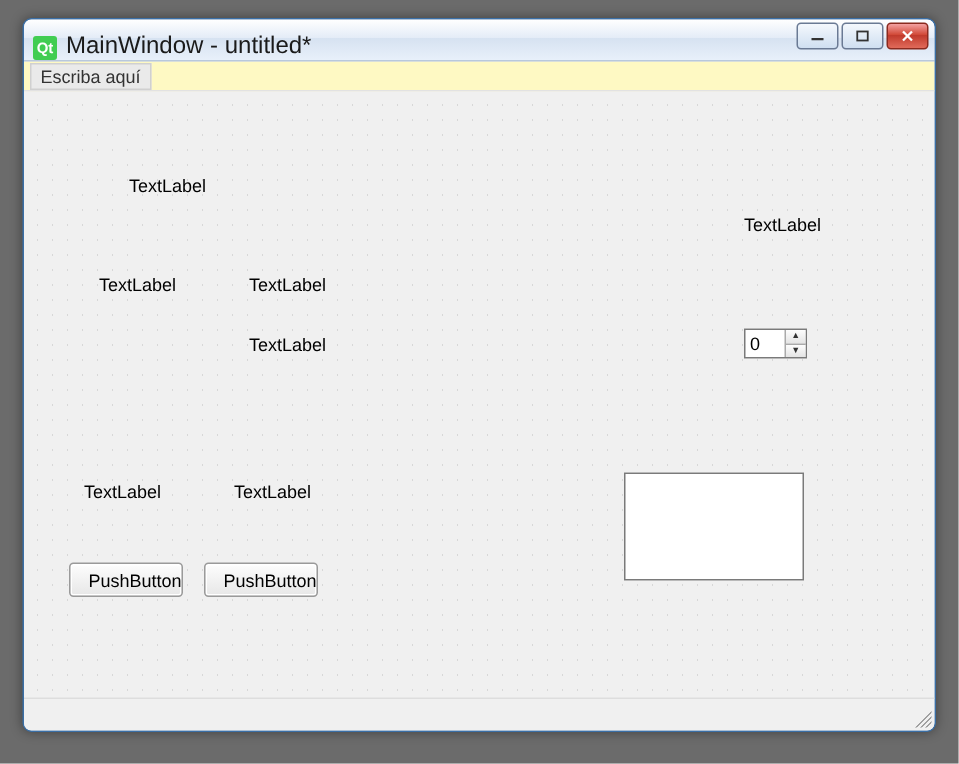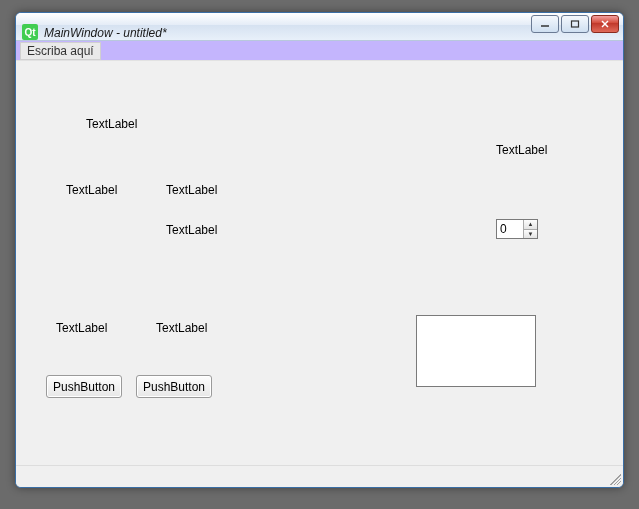--- a/index.html
+++ b/index.html
@@ -36,21 +36,21 @@
     position: relative;
   }
   .qt-icon {
     width: 16px; height: 16px;
     background: #41cd52;
     border-radius: 2px;
     display: flex; align-items: center; justify-content: center;
     color: #fff; font-weight: bold; font-size: 10px;
     margin-right: 6px;
   }
-  .title-text { color: #1a1a1a; font-size: 12px; font-style: italic; }
+  .title-text { color: #1a1a1a; font-size: 16px; }
   .win-buttons {
     position: absolute;
     right: 4px; top: 2px;
     display: flex;
     gap: 2px;
   }
   .wbtn {
     width: 28px; height: 18px;
     border: 1px solid #6a7a94;
     border-radius: 3px;
@@ -59,21 +59,21 @@
     font-size: 10px;
   }
   .wbtn svg { display: block; }
   .wbtn.close {
     background: linear-gradient(to bottom, #f3a1a1, #d14836 45%, #c0392b 46%, #e06a5a);
     border-color: #8a2a1f;
     color: #fff;
   }
   .menubar {
     height: 20px;
-    background: #c4b5fd;
+    background: #fef9c3;
     border-bottom: 1px solid #e2e2e2;
     display: flex; align-items: center;
     padding-left: 4px;
     font-size: 12px;
   }
   .menu-item {
     background: #eaeaea;
     padding: 1px 6px;
     border: 1px solid #d0d0d0;
     color: #333;
@@ -115,21 +115,21 @@
     text-align: right;
   }
   .pushbtn {
     position: absolute;
     width: 76px; height: 23px;
     background: linear-gradient(to bottom, #fdfdfd, #e7e7e7);
     border: 1px solid #9a9a9a;
     border-radius: 3px;
     font-size: 12px;
     color: #000;
-    display: flex; align-items: center; justify-content: center;
+    display: flex; align-items: center; justify-content: flex-end;
     box-shadow: inset 0 0 0 1px #fff;
   }
   .spinbox {
     position: absolute;
     width: 42px; height: 20px;
     display: flex;
     background: #fff;
     border: 1px solid #7a7a7a;
   }
   .spinbox .val {

